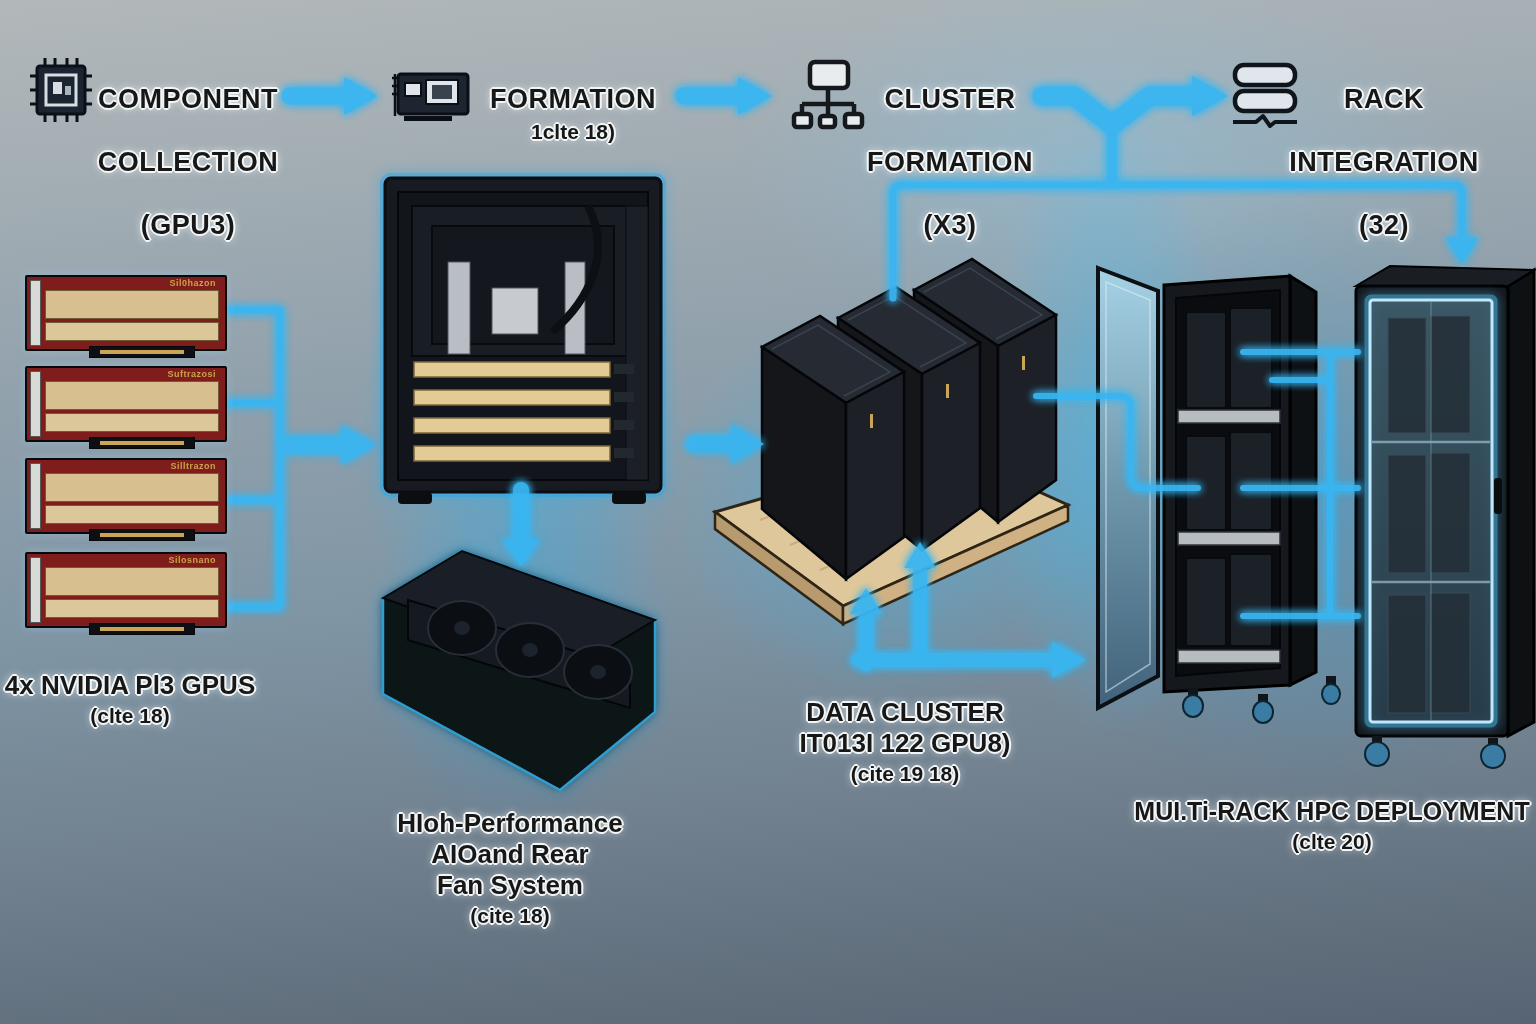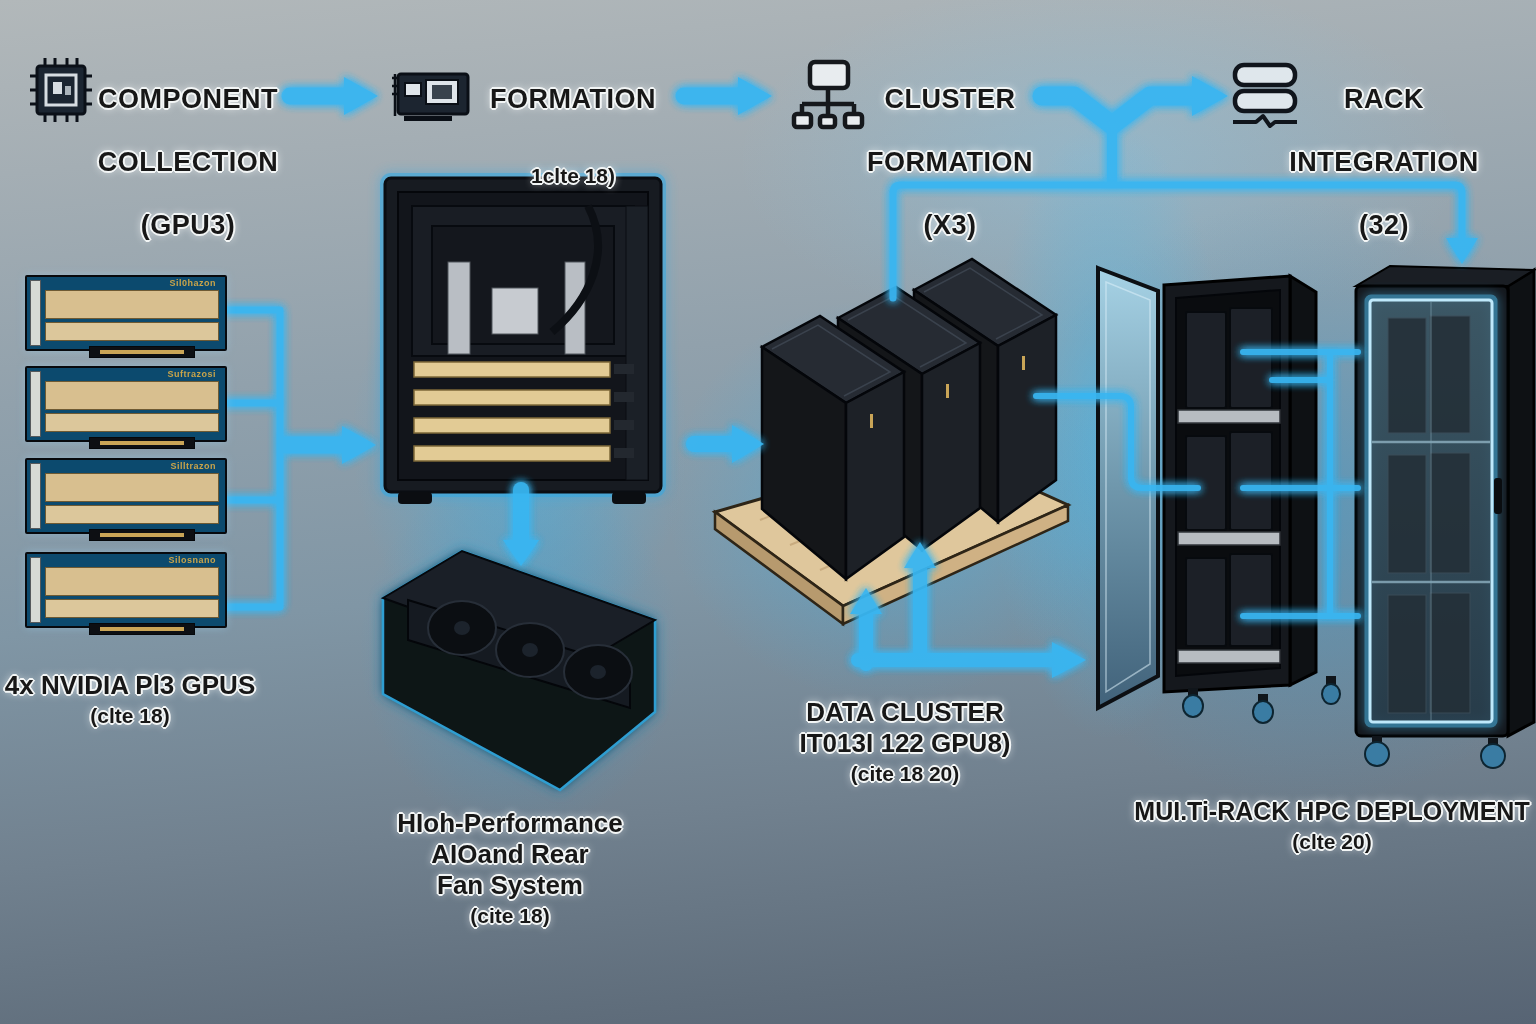--- a/index.html
+++ b/index.html
@@ -13,27 +13,27 @@
       radial-gradient(170px 430px at 1108px 430px, rgba(70,190,242,.55), rgba(70,190,242,0) 72%),
       radial-gradient(430px 420px at 1310px 500px, rgba(58,150,200,.5), rgba(58,150,200,0) 72%),
       radial-gradient(520px 260px at 1100px 160px, rgba(130,205,242,.35), rgba(130,205,242,0) 70%),
       linear-gradient(175deg,#b2b8ba 0%,#a4aeb4 15%,#91a1ac 35%,#8096a5 55%,#71818f 75%,#5f6d7b 92%,#576474 100%);
   }
   svg.scene{position:absolute;inset:0;z-index:1;}
   .lbl{position:absolute;z-index:2;text-align:center;font-weight:bold;color:#171717;
     text-shadow:-2px 0 0 #f2f5f5,2px 0 0 #f2f5f5,0 -2px 0 #f2f5f5,0 2px 0 #f2f5f5,
       -1px -1px 0 #f2f5f5,1px -1px 0 #f2f5f5,-1px 1px 0 #f2f5f5,1px 1px 0 #f2f5f5,0 0 9px rgba(255,255,255,.95);}
   .stage-line{font-size:27px;line-height:35px;letter-spacing:.5px;margin-top:28px;}
-  .stage-cap{font-size:21px;line-height:30px;margin-top:44px;}
+  .stage-cap{font-size:21px;line-height:30px;}
   .cap{font-size:21px;line-height:29px;}
   .big{font-size:26px;line-height:31px;}
   .ic{position:absolute;z-index:2;}
   
   .gpu-card{position:absolute;left:25px;width:198px;height:72px;z-index:2;
-    background:#0c4a6e;border:2px solid #07090d;border-radius:2px;
+    background:#7f1d1d;border:2px solid #07090d;border-radius:2px;
     box-shadow:0 0 8px rgba(150,205,235,.45);}
   .gpu-card .bracket{position:absolute;left:3px;top:3px;bottom:3px;width:9px;background:#d7dad5;border:1px solid #55595c;}
   .gpu-card .slab1{position:absolute;left:18px;right:6px;top:13px;height:27px;background:#d8bf8f;border:1px solid #6e5a33;}
   .gpu-card .slab2{position:absolute;left:18px;right:6px;top:45px;height:17px;background:#dcc79b;border:1px solid #6e5a33;}
   .gpu-card .brand{position:absolute;top:1px;right:9px;font-size:9px;font-weight:bold;color:#c9a44a;letter-spacing:.5px;}
   .gpu-card .tab{position:absolute;left:62px;bottom:-9px;width:104px;height:10px;background:#0d0f13;border:1px solid #05070a;}
   .gpu-card .tab-gold{position:absolute;left:10px;right:10px;top:3px;height:4px;background:#caa557;}
 </style>
 </head>
 <body>
@@ -343,19 +343,19 @@
 <div class="lbl" style="left:370px;top:808px;width:280px">
   <div class="big">HIoh-Performance</div>
   <div class="big">AIOand Rear</div>
   <div class="big">Fan System</div>
   <div class="cap">(cite 18)</div>
 </div>
 
 <div class="lbl" style="left:765px;top:697px;width:280px">
   <div class="big">DATA CLUSTER</div>
   <div class="big">IT013I 122 GPU8)</div>
-  <div class="cap">(cite 18 20)</div>
+  <div class="cap">(cite 19 18)</div>
 </div>
 
 <div class="lbl" style="left:1128px;top:796px;width:408px">
   <div style="font-size:25px;line-height:31px">MUI.Ti-RACK HPC DEPLOYMENT</div>
   <div class="cap">(clte 20)</div>
 </div>
 
 </body></html>

